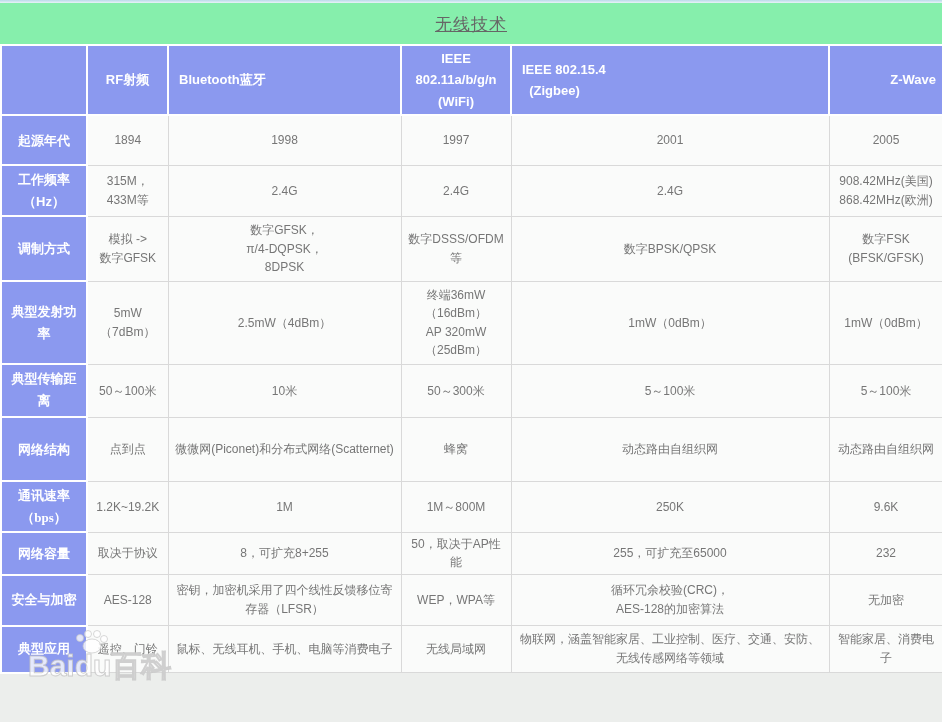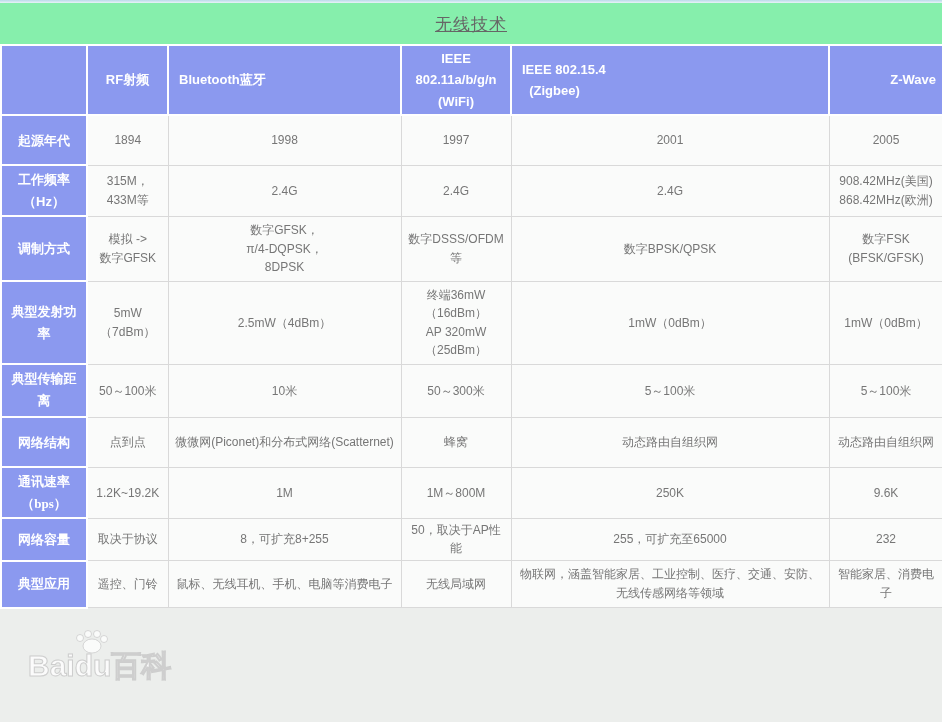--- a/index.html
+++ b/index.html
@@ -147,21 +147,21 @@
         </tr>
         <tr>
           <th class="purple" style="height: 53px; font-family: Liberation Mono, monospace;">典型传输距离</th>
           <td class="data">50～100米</td>
           <td class="data">10米</td>
           <td class="data">50～300米</td>
           <td class="data">5～100米</td>
           <td class="data">5～100米</td>
         </tr>
         <tr>
-          <th class="purple" style="height: 50px;">网络结构</th>
+          <th class="purple" style="height: 64px;">网络结构</th>
           <td class="data">点到点</td>
           <td class="data">微微网(Piconet)和分布式网络(Scatternet)</td>
           <td class="data">蜂窝</td>
           <td class="data">动态路由自组织网</td>
           <td class="data">动态路由自组织网</td>
         </tr>
         <tr>
           <th class="purple" style="height: 51px; font-family: Liberation Serif, serif;">通讯速率
 （bps）</th>
           <td class="data">1.2K~19.2K</td>
@@ -170,20 +170,29 @@
           <td class="data">250K</td>
           <td class="data">9.6K</td>
         </tr>
         <tr>
           <th class="purple" style="height: 36px;">网络容量</th>
           <td class="data">取决于协议</td>
           <td class="data">8，可扩充8+255</td>
           <td class="data">50，取决于AP性能</td>
           <td class="data">255，可扩充至65000</td>
           <td class="data">232</td>
+        </tr>
+        <tr>
+          <th class="purple" style="height: 51px;">安全与加密</th>
+          <td class="data">AES-128</td>
+          <td class="data">密钥，加密机采用了四个线性反馈移位寄存器（LFSR）</td>
+          <td class="data">WEP，WPA等</td>
+          <td class="data">循环冗余校验(CRC)，
+AES-128的加密算法</td>
+          <td class="data">无加密</td>
         </tr>
         <tr>
           <th class="purple" style="height: 47px;">典型应用</th>
           <td class="data">遥控、门铃</td>
           <td class="data">鼠标、无线耳机、手机、电脑等消费电子</td>
           <td class="data">无线局域网</td>
           <td class="data">物联网，涵盖智能家居、工业控制、医疗、交通、安防、无线传感网络等领域</td>
           <td class="data">智能家居、消费电子</td>
         </tr>
       </tbody>

